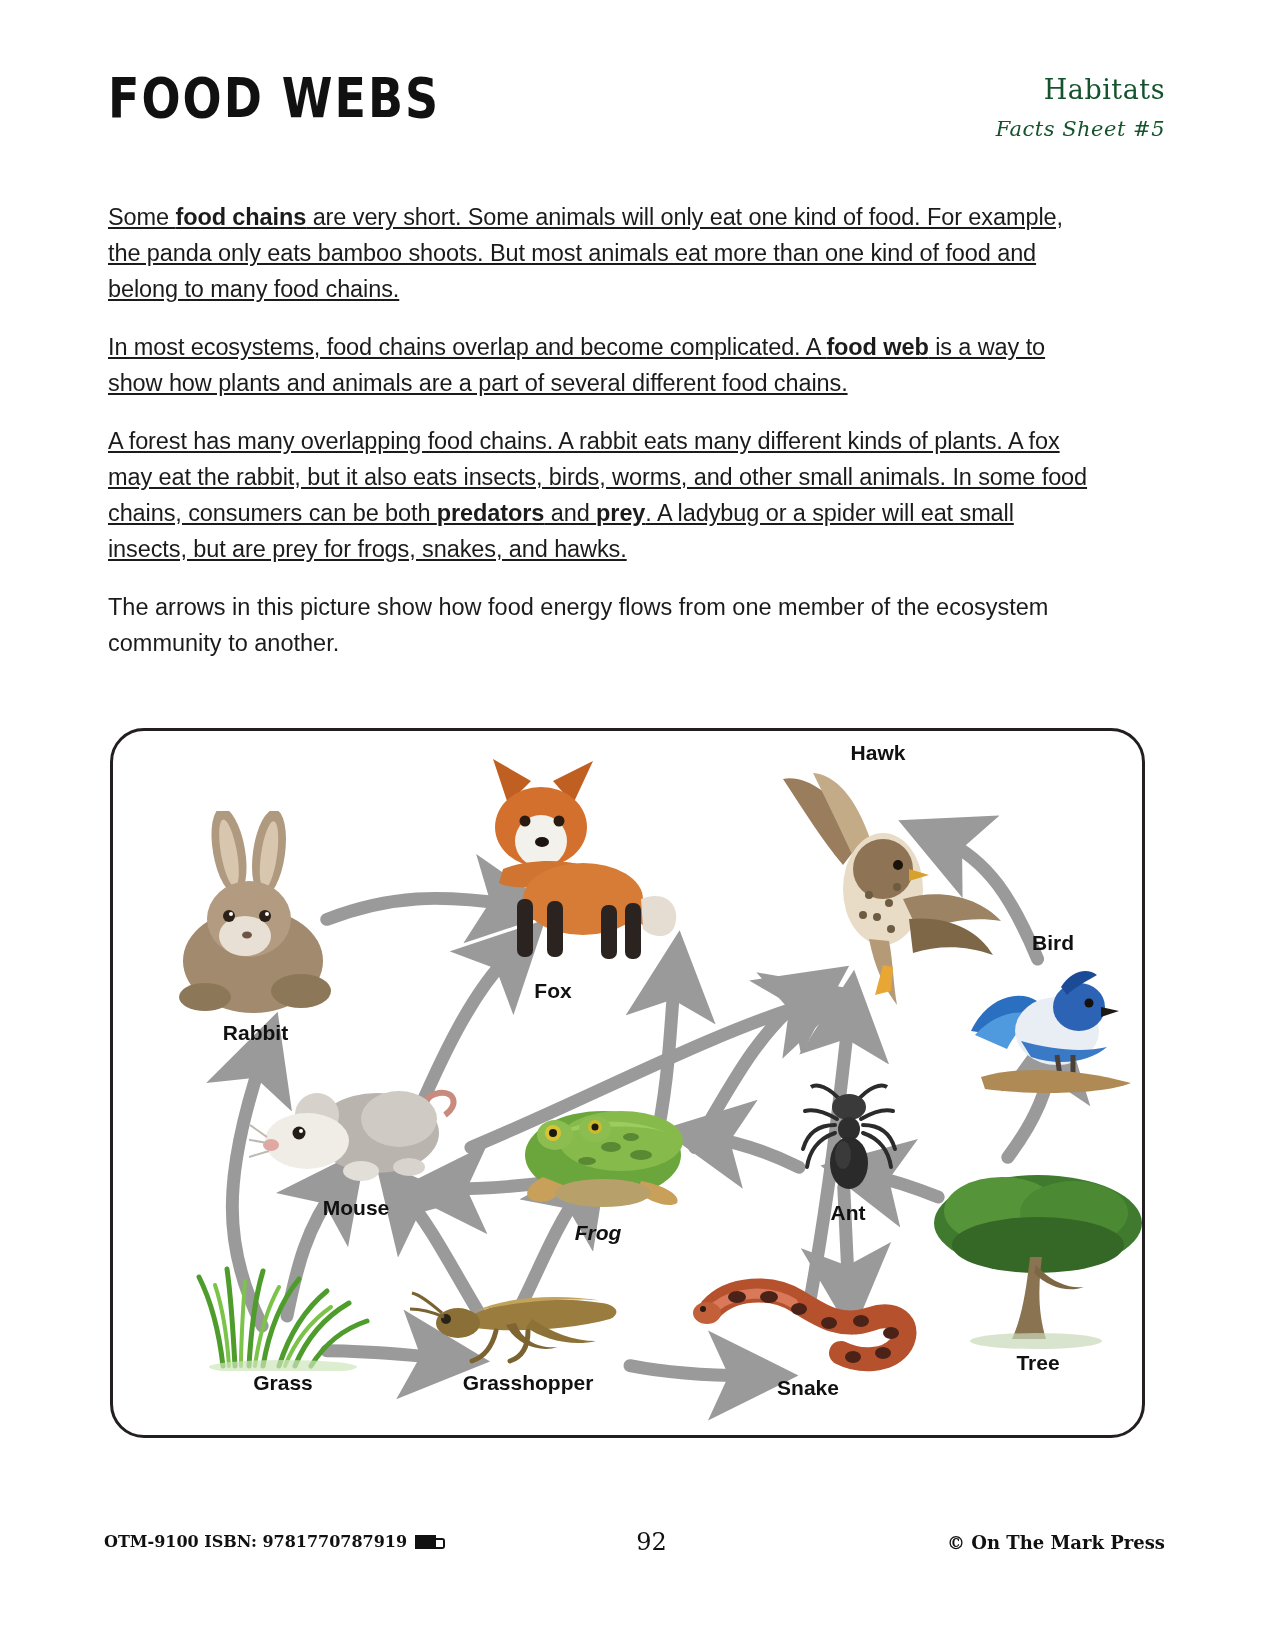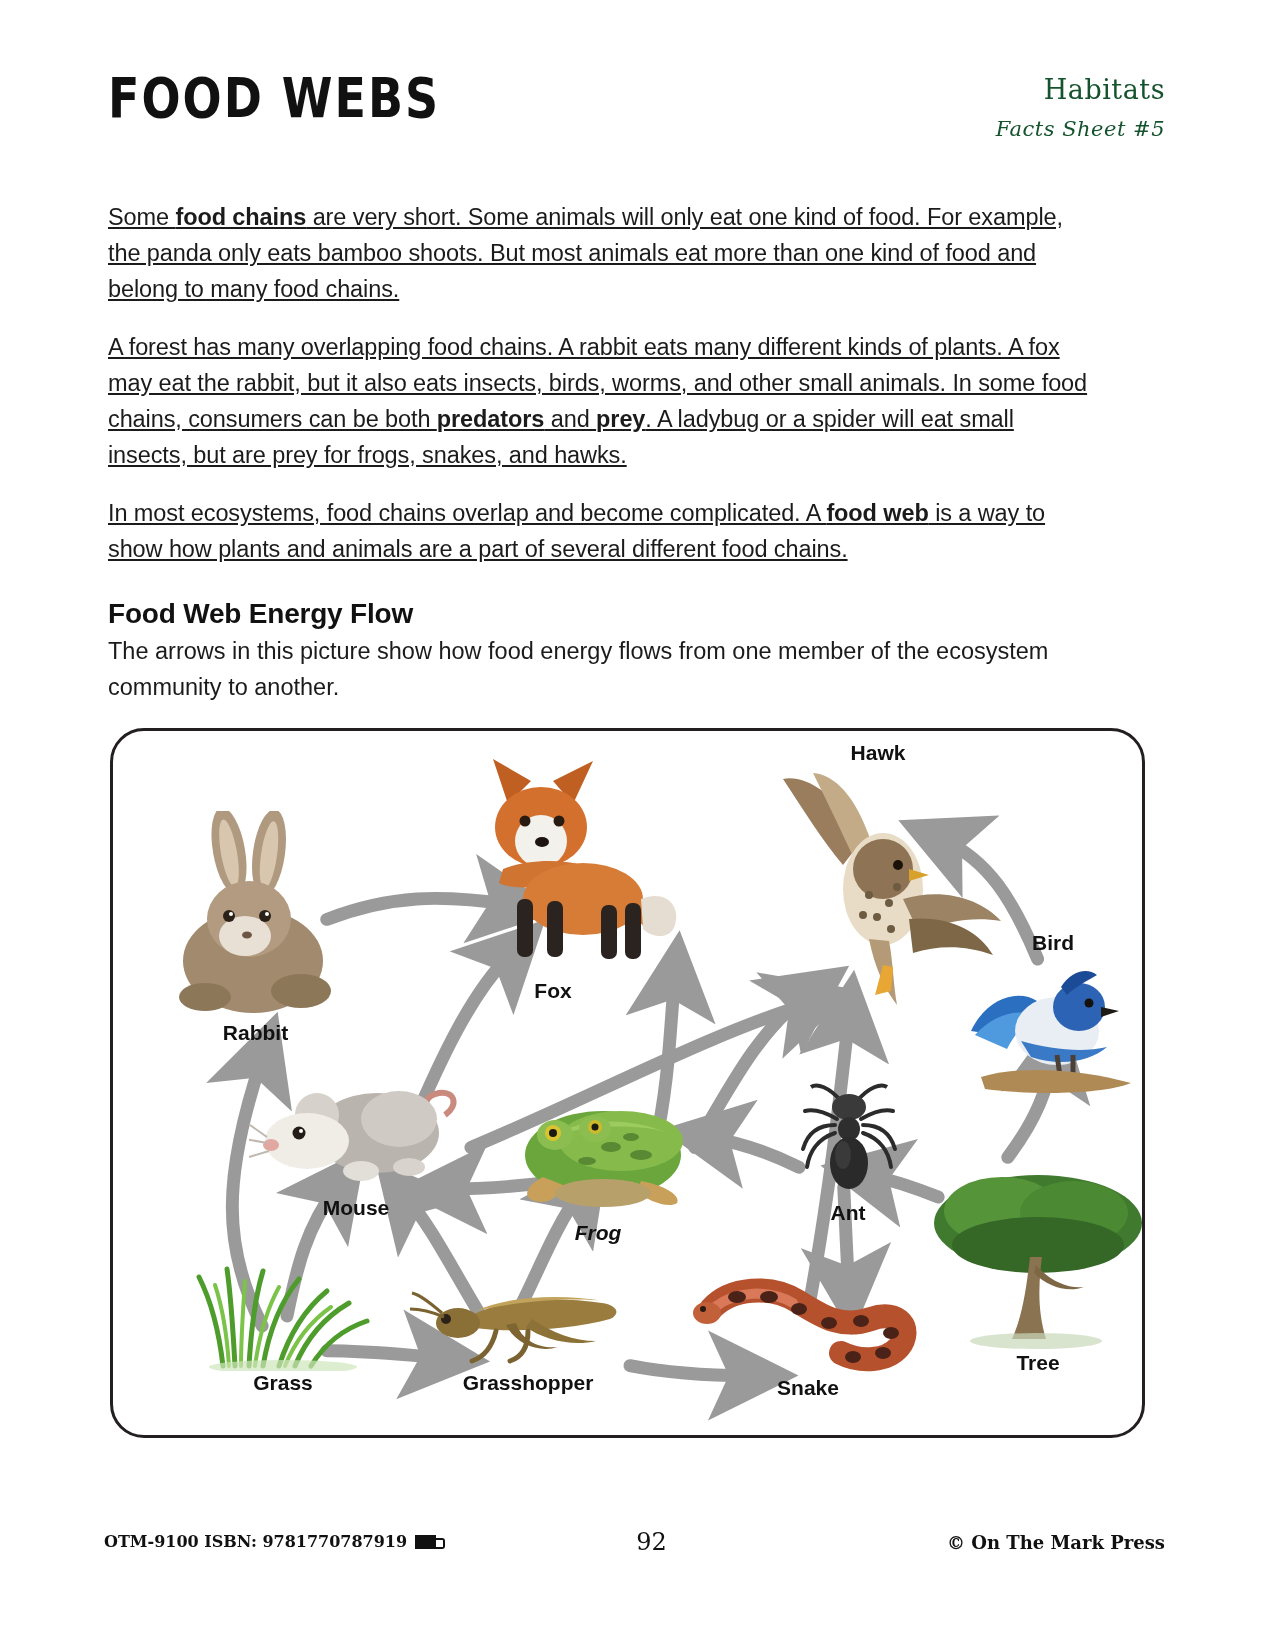--- a/index.html
+++ b/index.html
@@ -203,28 +203,27 @@
     </div>
   </div>
 
   <div class="content">
 
     <p class="para">
       <span>Some </span><b>food chains</b><span> are very short. Some animals will only eat one kind of food. For example, the panda only eats bamboo shoots. But most animals eat more than one kind of food and belong to many food chains.</span>
     </p>
 
     <p class="para">
+      <span>In most ecosystems, food chains overlap and become complicated. A </span><b>food web</b><span> is a way to show how plants and animals are a part of several different food chains.</span>
+    </p>
+
+    <p class="para">
       <span>A forest has many overlapping food chains. A rabbit eats many different kinds of plants. A fox may eat the rabbit, but it also eats insects, birds, worms, and other small animals. In some food chains, consumers can be both </span><b>predators</b><span> and </span><b>prey</b><span>. A ladybug or a spider will eat small insects, but are prey for frogs, snakes, and hawks.</span>
     </p>
 
-    <p class="para">
-      <span>In most ecosystems, food chains overlap and become complicated. A </span><b>food web</b><span> is a way to show how plants and animals are a part of several different food chains.</span>
-    </p>
-
-    <h2 class="section-heading">Food Web Energy Flow</h2>
     <p class="sub-para">The arrows in this picture show how food energy flows from one member of the ecosystem community to another.</p>
   </div>
 
   <div class="diagram">
 
     <svg class="svg-layer" viewBox="0 0 1035 710" preserveAspectRatio="none">
       <defs>
         <marker id="ah" markerWidth="7" markerHeight="7" refX="3.2" refY="3.5" orient="auto">
           <path d="M0,0 L7,3.5 L0,7 L1.6,3.5 z" fill="#9a9a9a"></path>
         </marker>

